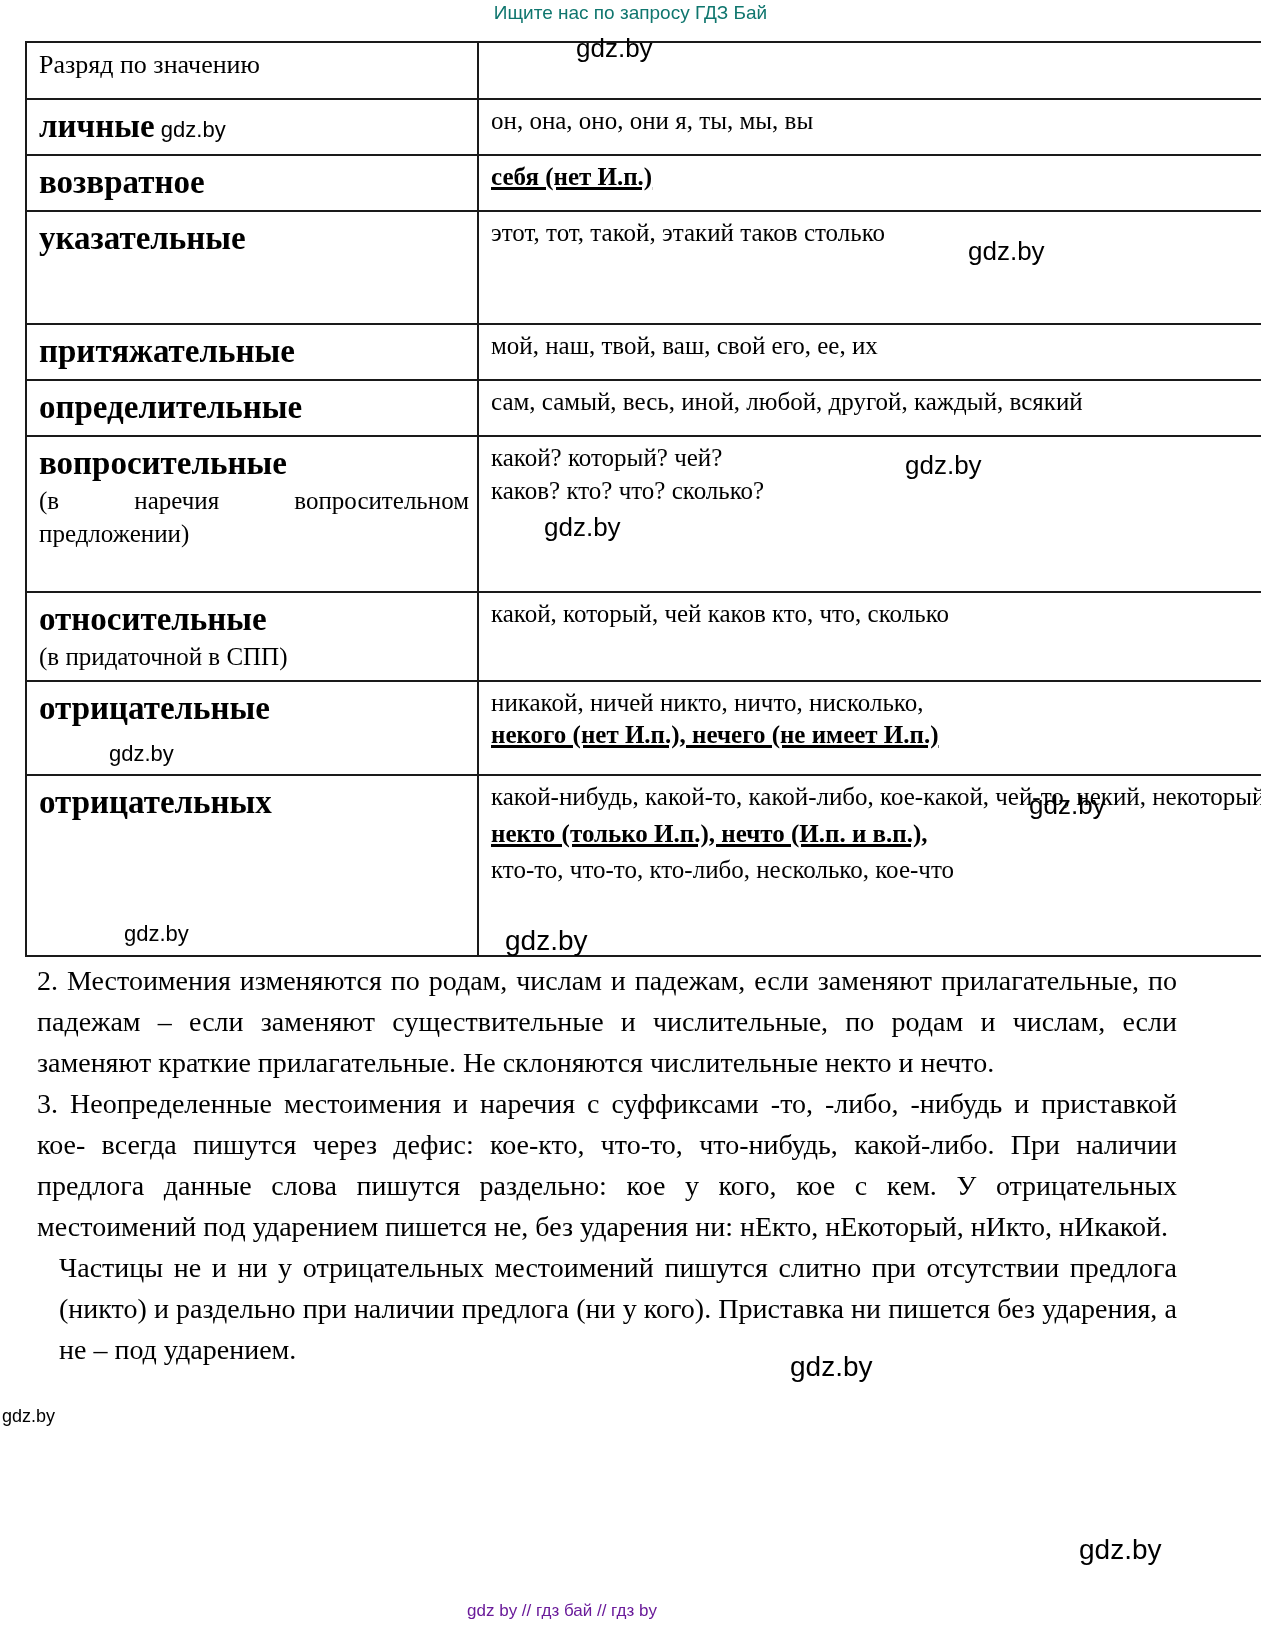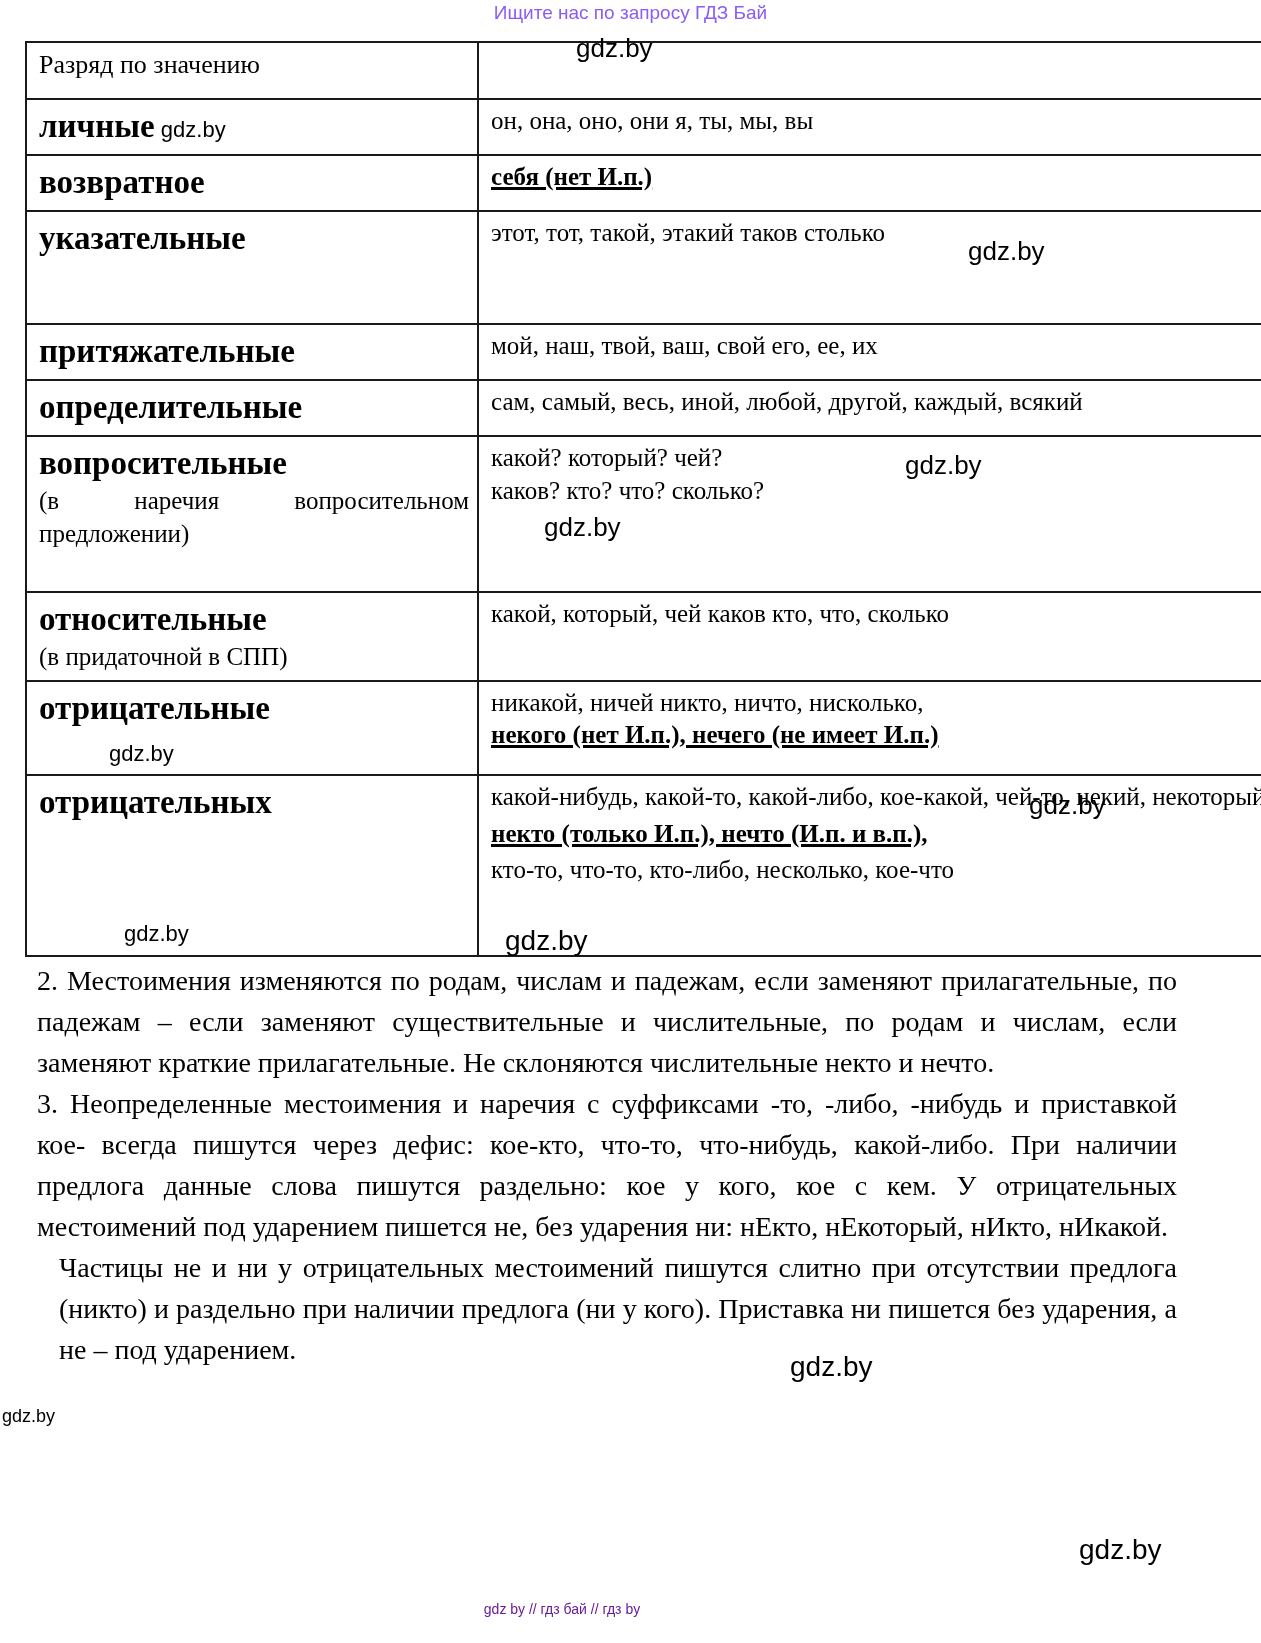--- a/index.html
+++ b/index.html
@@ -18,21 +18,21 @@
 
   
   .promo-line {
     position: absolute;
     top: 0px;
     left: 0;
     width: 1261px;
     text-align: center;
     font-family: "Liberation Sans", sans-serif;
     font-size: 19px;
-    color: #8b5cf6;
+    color: #0f766e;
     letter-spacing: 0px;
     line-height: 26px;
     white-space: nowrap;
   }
 
   
   .wm {
     position: absolute;
     font-family: "Liberation Sans", sans-serif;
     color: #000000;
@@ -113,21 +113,21 @@
   }
 
   
   .footer {
     position: absolute;
     left: 0;
     top: 1601px;
     width: 1124px;
     text-align: center;
     font-family: "Liberation Sans", sans-serif;
-    font-size: 14px;
+    font-size: 17px;
     color: #6a1b9a;
     white-space: nowrap;
   }
 </style>
 </head>
 <body>
 
 <div class="promo-line">Ищите нас по запросу ГДЗ Бай</div>
 
 <div class="wm" style="left:576px; top:33px; font-size:26px;">gdz.by</div>

